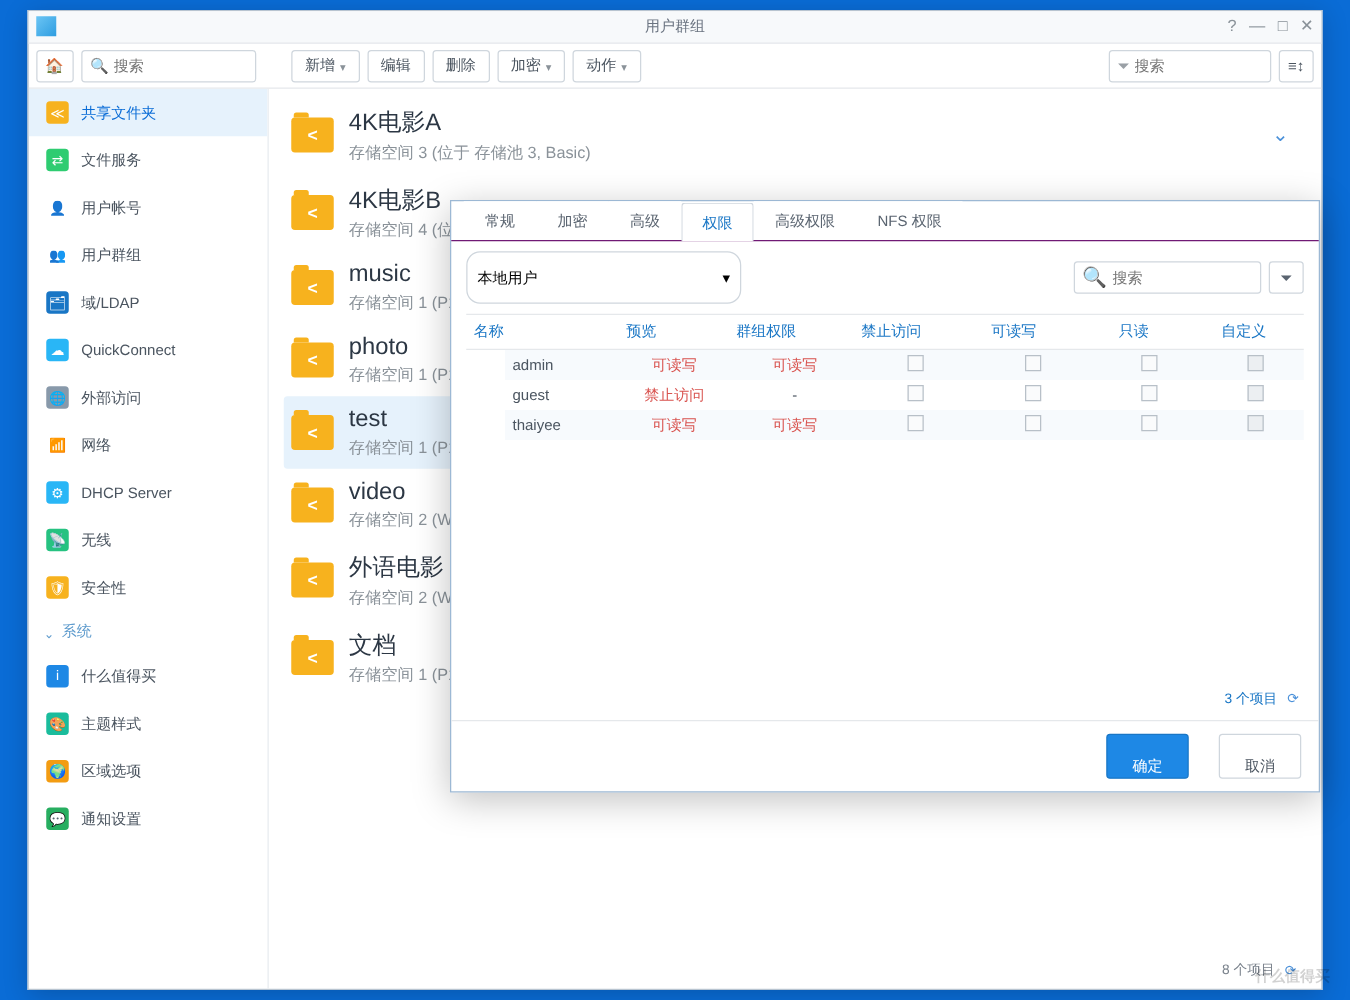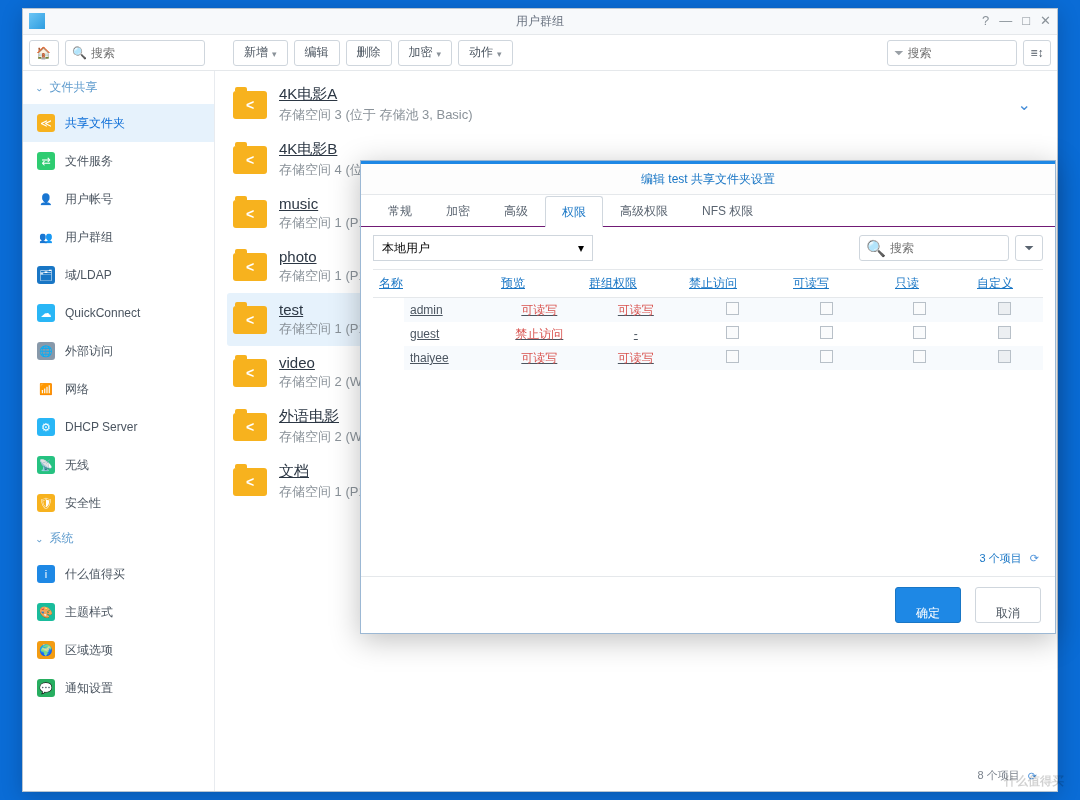--- a/index.html
+++ b/index.html
@@ -24,55 +24,55 @@
 .sb-section::before { content: "⌃"; transform: rotate(180deg); font-size: 10px; }
 .sb-item { padding: 10px 12px 10px 14px; display: flex; align-items: center; gap: 10px; color: #4b5560; cursor: pointer; }
 .sb-item.active { background: #e6f2fc; color: #0a6cd6; }
 .sb-icon { width: 18px; height: 18px; border-radius: 3px; display: inline-flex; align-items: center; justify-content: center; font-size: 11px; color: #fff; }
 .main { flex: 1; overflow-y: auto; padding: 6px 12px; position: relative; }
 .folder-row { display: flex; align-items: center; padding: 8px 6px; border-radius: 3px; gap: 12px; }
 .folder-row.selected { background: #e6f2fc; }
 .folder-icon { width: 34px; height: 28px; background: #f7b21e; border-radius: 3px; display: flex; align-items: center; justify-content: center; color: #fff; font-size: 14px; font-weight: bold; position: relative; }
 .folder-icon::before { content: ""; position: absolute; top: -4px; left: 2px; width: 12px; height: 4px; background: #f7b21e; border-radius: 2px 2px 0 0; }
 .folder-info { flex: 1; }
-.folder-name { font-size: 15px; color: #2c3744; font-weight: 500; text-decoration: underline; }
+.folder-name { font-size: 19px; color: #2c3744; font-weight: 500; }
 .folder-sub { font-size: 13px; color: #8a9299; margin-top: 2px; }
 .expand-chev { color: #4a90d9; font-size: 16px; cursor: pointer; padding: 0 8px; }
 .footer-count { position: absolute; bottom: 8px; right: 20px; font-size: 11px; color: #7a828c; display: flex; align-items: flex-end; gap: 8px; }
 .refresh-icon { color: #4a90d9; cursor: pointer; }
 
 
 .dialog { position: absolute; top: 160px; left: 360px; width: 696px; height: 474px; background: #fff; border: 1px solid #9cb8d4; box-shadow: 0 6px 28px rgba(0,0,0,0.25); display: flex; flex-direction: column; }
 .dlg-title { height: 34px; border-top: 3px solid #1e88e5; background: #fdfdfd; display: flex; align-items: center; justify-content: center; font-size: 12px; color: #1976c5; border-bottom: 1px solid #e5e8eb; }
 .dlg-tabs { height: 32px; display: flex; border-bottom: 1px solid #701a75; padding: 0 10px; }
 .dlg-tab { padding: 0 16px; font-size: 12px; color: #5a6470; display: flex; align-items: center; cursor: pointer; border: 1px solid transparent; border-bottom: none; background: #fff; }
 .dlg-tab.active { color: #1976c5; border-color: #d0d7de; border-radius: 3px 3px 0 0; position: relative; top: 1px; background: #fff; }
 .dlg-toolbar { padding: 8px 12px; display: flex; gap: 8px; align-items: center; }
-.dlg-select { height: 26px; width: 220px; border: 1px solid #cfd6dd; border-radius: 0; padding: 0 8px; font-size: 12px; display: flex; align-items: center; justify-content: space-between; cursor: pointer; }
+.dlg-select { height: 42px; width: 220px; border: 1px solid #cfd6dd; border-radius: 11px; padding: 0 8px; font-size: 12px; display: flex; align-items: center; justify-content: space-between; cursor: pointer; }
 .dlg-right { margin-left: auto; display: flex; gap: 6px; }
 .dlg-search { height: 26px; width: 150px; border: 1px solid #cfd6dd; border-radius: 3px; display: flex; align-items: center; padding: 0 6px; gap: 4px; }
 .dlg-search input { border: none; outline: none; width: 100%; font-size: 12px; }
 .filterbtn { width: 28px; height: 26px; border: 1px solid #cfd6dd; border-radius: 3px; display: flex; align-items: center; justify-content: center; cursor: pointer; color: #5a6470; font-size: 12px; }
 .perm-table { flex: 1; margin: 0 12px; border-top: 1px solid #e5e8eb; font-size: 12px; }
 .pt-head { display: flex; height: 28px; align-items: center; color: #1976c5; border-bottom: 1px solid #e5e8eb; }
 .pt-row { display: flex; height: 24px; align-items: center; color: #4b5560; margin-left: 31px; }
 .pt-row:nth-child(odd) { background: #f7fafd; }
-.pt-cell { overflow: hidden; text-align: center; text-decoration: underline; }
+.pt-cell { overflow: hidden; text-align: center; }
 .pt-cell.c-name { width: 90px; text-align: left; padding-left: 6px; }
 .pt-cell.c-prev { width: 100px; }
 .pt-cell.c-grp { width: 100px; }
 .pt-cell.c-na { width: 100px; }
 .pt-cell.c-rw { width: 96px; }
 .pt-cell.c-ro { width: 96px; }
 .pt-cell.c-cust { width: 80px; }
 .chk { display: inline-block; width: 13px; height: 13px; border: 1px solid #b8c0c8; background: #fafbfc; }
 .chk.disabled { background: #eceff2; }
 .val-rw { color: #d9534f; }
 .val-deny { color: #d9534f; }
-.dlg-footer { border-top: 1px solid #e5e8eb; padding: 10px 14px; display: flex; justify-content: flex-end; gap: 14px; position: relative; margin-top: 20px; }
+.dlg-footer { border-top: 1px solid #e5e8eb; padding: 10px 14px; display: flex; justify-content: flex-end; gap: 24px; position: relative; margin-top: 20px; }
 .dlg-count { position: absolute; left: auto; right: 16px; top: -26px; font-size: 11px; color: #1976c5; display: flex; align-items: center; gap: 8px; }
 .btn { height: 26px; padding: 17px 20px; border-radius: 3px; font-size: 12px; cursor: pointer; }
 .btn-primary { background: #1e88e5; color: #fff; border: 1px solid #1976c5; }
 .btn-default { background: #fff; color: #4b5560; border: 1px solid #cfd6dd; }
 .watermark { position: absolute; right: 16px; bottom: 10px; font-size: 12px; color: rgba(0,0,0,0.18); font-weight: bold; }
 </style>
 </head>
 <body>
 
 <div class="window">
@@ -116,21 +116,20 @@
       <div class="searchbox">
         <span class="sicon">⏷</span>
         <input placeholder="搜索" style="">
       </div>
       <button class="tbtn" style="width:28px;padding:0;justify-content:center">≡↕</button>
     </div>
   </div>
 
   <div class="content">
     <div class="sidebar" id="sidebar">
-        <div class="sb-section">文件共享</div>
         <div class="sb-item active">
           <span class="sb-icon" style="background: rgb(247, 178, 30);">≪</span>
           <span>共享文件夹</span>
         </div>
         <div class="sb-item">
           <span class="sb-icon" style="background: rgb(46, 204, 113);">⇄</span>
           <span>文件服务</span>
         </div>
         <div class="sb-item">
           <span class="sb-icon" style="background: rgb(255, 255, 255);">👤</span>
@@ -247,21 +246,20 @@
         </div>
         <div class="footer-count">
         <span>8 个项目</span>
         <span class="refresh-icon">⟳</span>
       </div>
     </div>
   </div>
 </div>
 
 <div class="dialog">
-  <div class="dlg-title">编辑 test 共享文件夹设置</div>
   <div class="dlg-tabs" id="dlg-tabs">
       <div class="dlg-tab">常规</div>
       <div class="dlg-tab">加密</div>
       <div class="dlg-tab">高级</div>
       <div class="dlg-tab active">权限</div>
       <div class="dlg-tab">高级权限</div>
       <div class="dlg-tab">NFS 权限</div>
     </div>
   <div class="dlg-toolbar">
     <div class="dlg-select">

